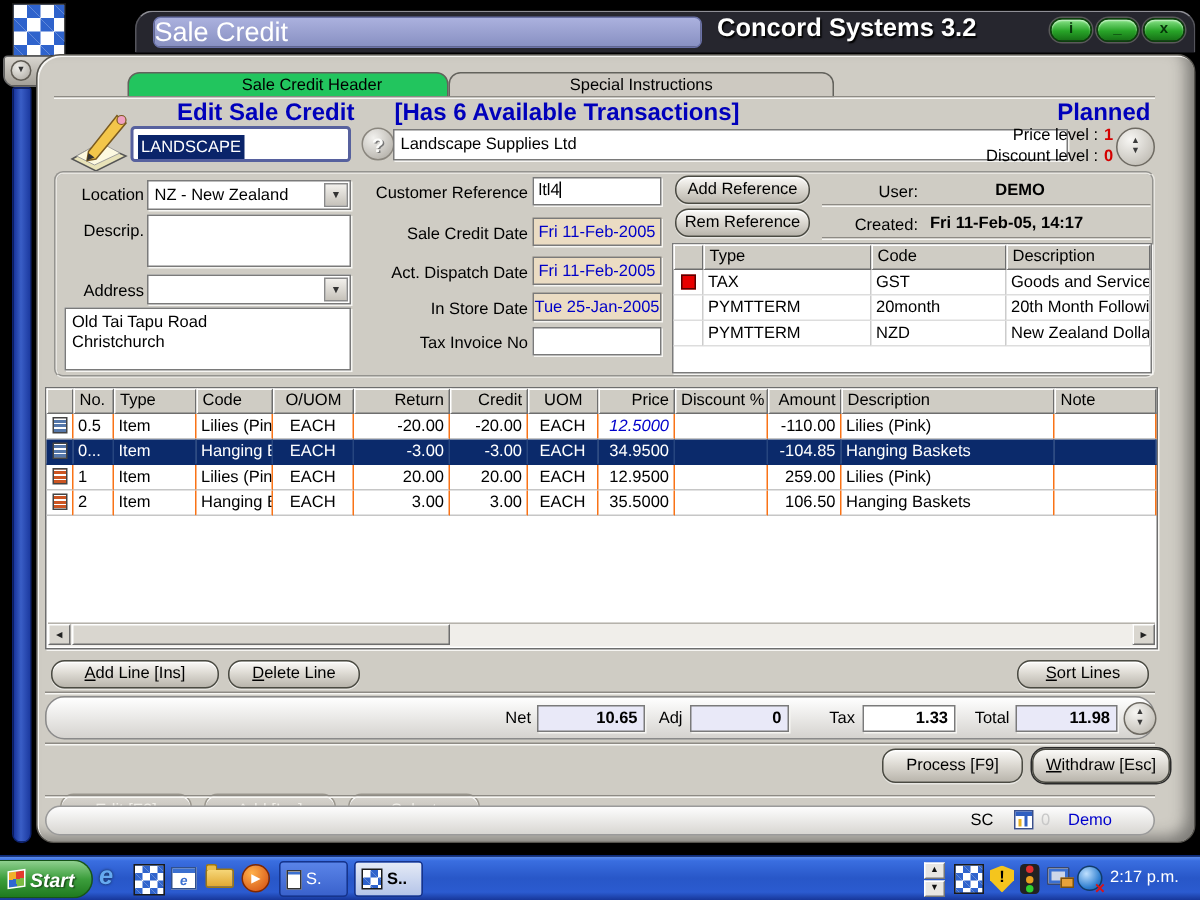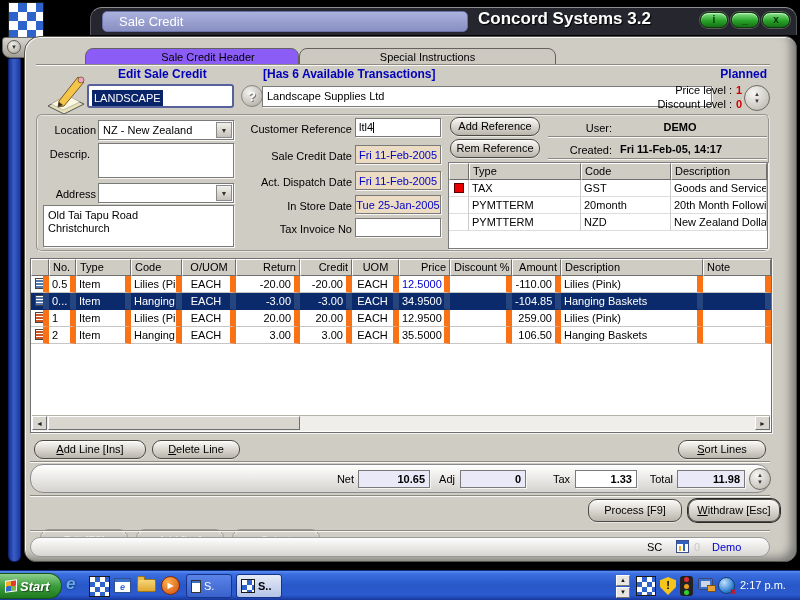--- a/index.html
+++ b/index.html
@@ -4,71 +4,71 @@
 <style>
   * { margin:0; padding:0; box-sizing:border-box; font-family:"Liberation Sans", sans-serif; }
   html,body { background:#000; }
   #screen { position:relative; width:800px; height:600px; background:#000; overflow:hidden; }
   .abs { position:absolute; }
   .lbl { font-size:11px; color:#000; line-height:13px; white-space:nowrap; }
   .rt { text-align:right; }
   .ctr { text-align:center; }
   .b { font-weight:bold; }
   .pre { white-space:pre; }
-  .bluehead { font-size:12px; font-weight:bold; color:#0000bb; white-space:nowrap; }
+  .bluehead { font-size:16px; font-weight:bold; color:#0000bb; white-space:nowrap; }
   .red { color:#d40000; font-weight:bold; }
   .fld { background:#fff; border:1px solid #7a7a7a; box-shadow:1px 1px 0 #f6f5f2; font-size:11px; color:#000; overflow:hidden; white-space:nowrap; }
   .fld .in { display:block; padding:3px 4px 0 4px; }
   .datefld { background:#ebdcc3; color:#0000c8; text-align:center; }
   .drop { position:absolute; right:1px; top:1px; bottom:1px; width:16px; background:linear-gradient(#f2f0ec,#c6c2ba); border:1px solid #8a8a8a; font-size:7px; color:#333; text-align:center; line-height:15px; }
   .pill { display:block; border-radius:9px; border:1px solid #4a4a42; background:linear-gradient(180deg,#fbfaf8 0%,#dedbd4 45%,#b9b5ac 100%); font-size:11px; color:#000; text-align:center; box-shadow:0 1px 0 rgba(255,255,255,.5), inset 0 1px 0 #fff; overflow:hidden; white-space:nowrap; }
   .pill.dis { background:linear-gradient(180deg,#d9d6d0,#b7b3ab); color:#f1efe9; border-color:#9a968d;margin-top:29px; }
   .u::first-letter { text-decoration:underline; }
   .groove { border-top:1px solid #8d8a84; border-bottom:1px solid #f8f7f4; height:2px; }
   .spin { border-radius:50%; background:radial-gradient(circle at 35% 30%, #f7f6f3, #b5b1a8); border:1px solid #6e6a62; display:flex; flex-direction:column; align-items:center; justify-content:center; color:#3a3a3a; }
   .spin span { font-size:6px; line-height:7px; }
   .gbtn { border-radius:9px; background:linear-gradient(180deg,#8ae48a,#28a428 55%,#167016); border:1px solid #0c3f0c; box-shadow:0 0 0 1px #5a5a5a, inset 0 1px 1px #c4f2c4; color:#06330a; font-weight:bold; font-size:10px; text-align:center; line-height:14px; }
   .checker { background-image:linear-gradient(45deg,#2f63cc 25%,transparent 25%,transparent 75%,#2f63cc 75%),linear-gradient(45deg,#2f63cc 25%,#fff 25%,#fff 75%,#2f63cc 75%); border:1px solid #1a1a1a; }
   .chk-big { background-size:18px 18px; background-position:0 0, 9px 9px; }
   .chk-sm  { background-size:10px 10px; background-position:0 0, 5px 5px; }
   
   .tab { background:#cdc9c1; border:1px solid #63625c; border-radius:8px 8px 0 0; font-size:11px; color:#000; text-align:center; line-height:16px; }
-  .tab.active { background:#8b5cf6;padding-left:32px; }
+  .tab.active { background:#22c55e;padding-left:32px; }
   
   .rrow { display:flex; height:17px; }
   .rh { background:#cfccc4; border-top:1px solid #fff; border-left:1px solid #fff; border-right:1px solid #6e6e6e; border-bottom:1px solid #6e6e6e; font-size:11px; line-height:14px; padding:0 3px; overflow:hidden; white-space:nowrap; }
   .rc { border-right:1px solid #cccccc; border-bottom:1px solid #dddddd; font-size:11px; line-height:16px; padding:0 3px; overflow:hidden; white-space:nowrap; }
   .rw0{width:20px}.rw1{width:112px}.rw2{width:90px}.rw3{flex:1}
   .flag { display:block; width:10px; height:10px; margin:3px auto; background:#e80000; border:1px solid #5a0000; }
   
   .grow { display:flex; height:17px; }
   .gh { background:#cfccc4; border-top:1px solid #fff; border-left:1px solid #fff; border-right:1px solid #6e6e6e; border-bottom:1px solid #6e6e6e; font-size:11px; line-height:14px; padding:0 3px; overflow:hidden; white-space:nowrap; }
-  .gc { border-right:6px solid #f97316; border-bottom:1px solid #c6c6c6; font-size:11px; line-height:16px; padding:0 3px; overflow:hidden; white-space:nowrap; }
+  .gc { border-right:1px solid #f97316; border-bottom:1px solid #c6c6c6; font-size:11px; line-height:16px; padding:0 3px; overflow:hidden; white-space:nowrap; }
   .sel .gc { background:#0b2a6b; color:#fff; border-right-color:#26457f; border-bottom-color:#0b2a6b; }
-  .blue { color:#0000cc; }
+  .blue { color:#0000cc;font-style:italic; }
   .w0{width:18px}.w1{width:27px}.w2{width:55px}.w3{width:51px}.w4{width:54px}.w5{width:64px}.w6{width:52px}
   .w7{width:47px}.w8{width:51px}.w9{width:62px}.w10{width:49px}.w11{width:142px}.w12{flex:1}
   .ricon { width:10px; height:11px; margin:2px 0 0 1px; border:1px solid #444; background:#fff; }
   .ric-b { background:repeating-linear-gradient(180deg,#fff 0 1px,#5577aa 1px 3px); }
   .ric-o { background:repeating-linear-gradient(180deg,#fff 0 1px,#cc5522 1px 3px); }
   
   .sbtn { position:absolute; background:#d9d6cf; border:1px solid; border-color:#fff #6e6e6e #6e6e6e #fff; font-size:7px; line-height:13px; text-align:center; color:#222; }
   .sthumb { position:absolute; background:#d9d6cf; border:1px solid; border-color:#fff #6e6e6e #6e6e6e #fff; }
   
   #taskbar { position:absolute; left:0; top:570px; width:800px; height:30px; background:linear-gradient(180deg,#5c8ef0 0%,#3a6ee0 10%,#2857c8 50%,#2b5bd0 82%,#17379a 100%); border-top:1px solid #0c2a7a; }
   .tico { position:absolute; }
   .tspin { background:#e8e6e2; border:1px solid; border-color:#fff #777 #777 #fff; font-size:6px; line-height:9px; text-align:center; color:#111; }
 </style>
 </head>
 <body>
 
 <div id="screen">
 
   <div class="abs" style="left:90px;top:7px;width:707px;height:28px;background:#26262e;border-radius:12px 12px 0 0;border-top:1px solid #8f8f96;border-left:1px solid #55555c;border-right:1px solid #55555c;"></div>
-  <div class="abs" style="left:102px;top:11px;width:366px;height:21px;background:linear-gradient(180deg,#abb1de,#8890c2);border-radius:5px;border:1px solid #6b72a8;color:#fff;font-size:13px;line-height:19px;padding-left:16px;">Sale Credit</div>
+  <div class="abs" style="left:102px;top:11px;width:366px;height:21px;background:linear-gradient(180deg,#abb1de,#8890c2);border-radius:5px;border:1px solid #6b72a8;color:#fff;font-size:18px;line-height:19px;">Sale Credit</div>
   <div class="abs" style="left:478px;top:9px;width:218px;height:24px;color:#fff;font-weight:bold;font-size:17px;text-shadow:1px 1px 1px #000;white-space:nowrap;">Concord Systems 3.2</div>
   <div class="abs gbtn" style="left:700px;top:12px;width:28px;height:16px;">i</div>
   <div class="abs gbtn" style="left:731px;top:12px;width:28px;height:16px;">_</div>
   <div class="abs gbtn" style="left:762px;top:12px;width:28px;height:16px;">x</div>
 
   <div class="abs checker chk-big" style="left:8px;top:2px;width:36px;height:36px;"></div>
   <div class="abs" style="left:2px;top:37px;width:33px;height:21px;background:linear-gradient(#d8d5cf,#a39f97);border:1px solid #6a6a6a;border-radius:3px 3px 10px 8px;"></div>
   <div class="abs" style="left:7px;top:40px;width:14px;height:14px;border-radius:50%;background:radial-gradient(circle at 35% 30%,#efeeea,#a9a59d);border:1px solid #5f5b53;font-size:6px;text-align:center;line-height:13px;color:#333;">▼</div>
   <div class="abs" style="left:8px;top:58px;width:13px;height:504px;background:linear-gradient(90deg,#16329a,#3a5ec6 45%,#1c3aa0);border:1px solid #0e2370;border-radius:2px 2px 6px 6px;"></div>
 
@@ -104,21 +104,21 @@
     <span>▼</span>
   </div>
 
   <div class="abs" style="left:36px;top:114px;width:734px;height:138px;border:2px groove #e8e6e1;border-radius:6px;"></div>
 
   <div class="abs lbl rt" style="left:44px;top:124px;width:52px;">Location</div>
   <div class="abs fld" style="left:98px;top:120px;width:136px;height:20px;">
     <span class="in" style="padding-top:3px;">NZ - New Zealand</span>
     <span class="drop">▼</span>
   </div>
-  <div class="abs lbl rt" style="left:44px;top:148px;width:52px;text-align:center;">Descrip.</div>
+  <div class="abs lbl rt" style="left:44px;top:148px;width:52px;">Descrip.</div>
   <div class="abs fld" style="left:98px;top:143px;width:136px;height:35px;">
       <span class="in"></span>
     </div>
   <div class="abs lbl rt" style="left:44px;top:188px;width:52px;">Address</div>
   <div class="abs fld" style="left:98px;top:183px;width:136px;height:20px;">
     <span class="in" style="padding-top:3px;"></span>
     <span class="drop">▼</span>
   </div>
   <div class="abs fld" style="left:43px;top:205px;width:191px;height:42px;white-space:pre-line;line-height:13px;"><span class="in" style="white-space:pre-line;">Old Tai Tapu Road
 Christchurch</span></div>

